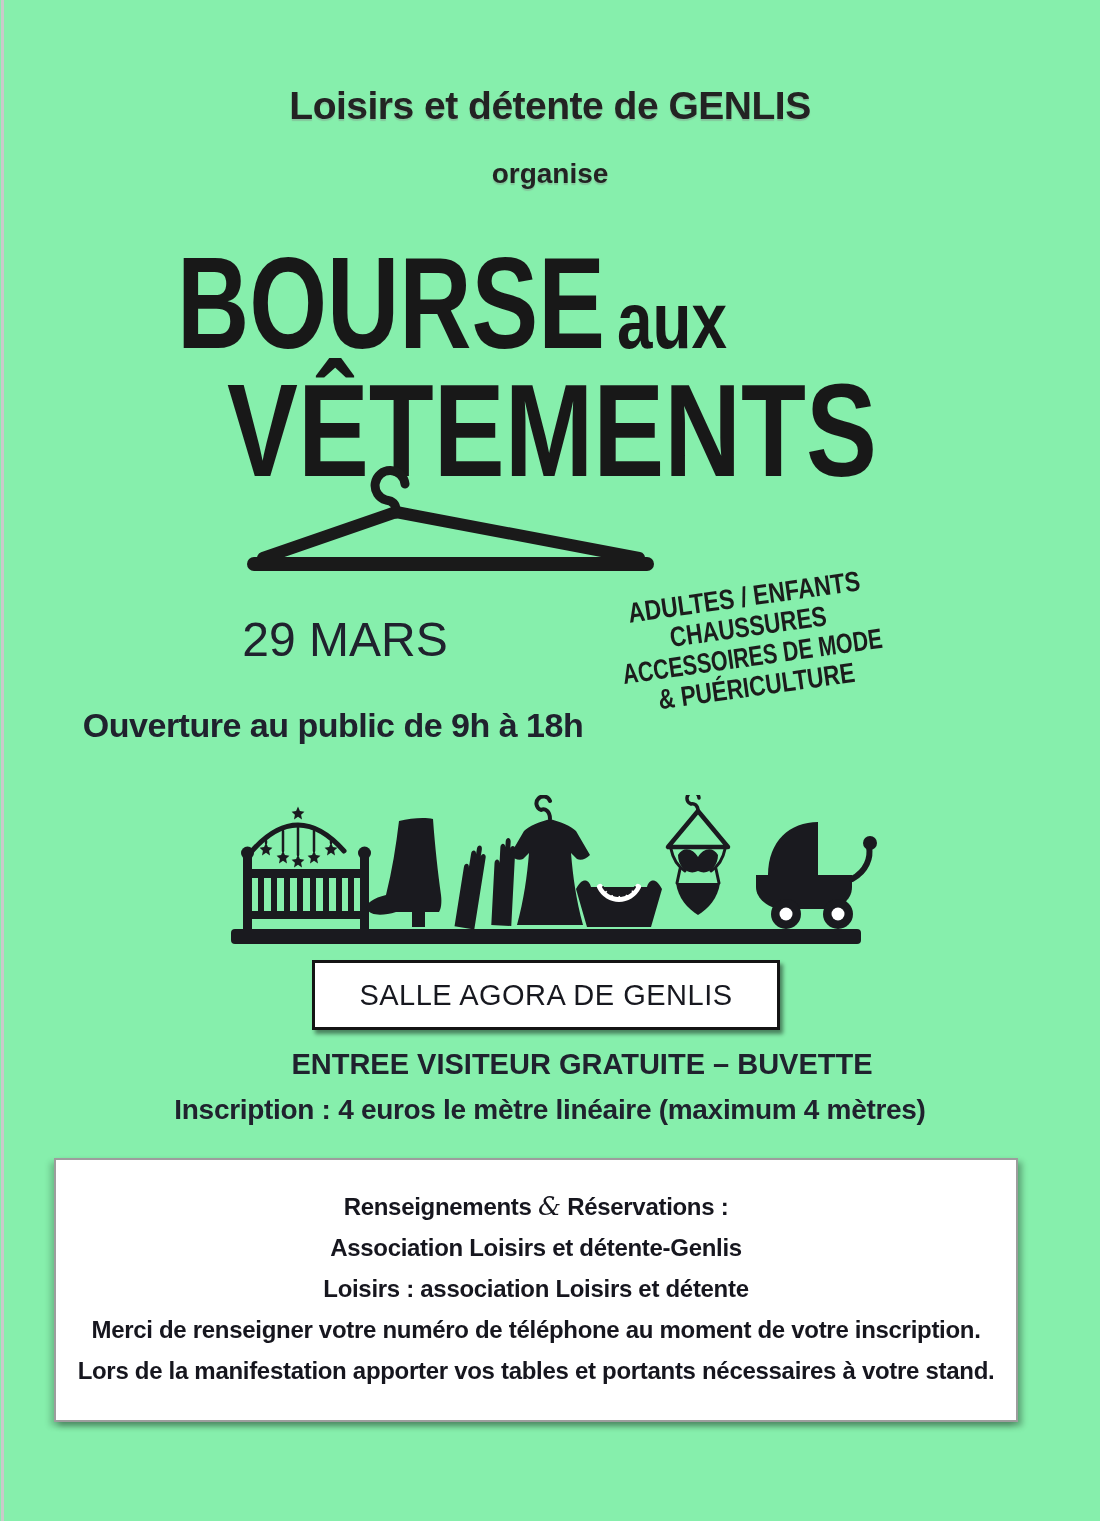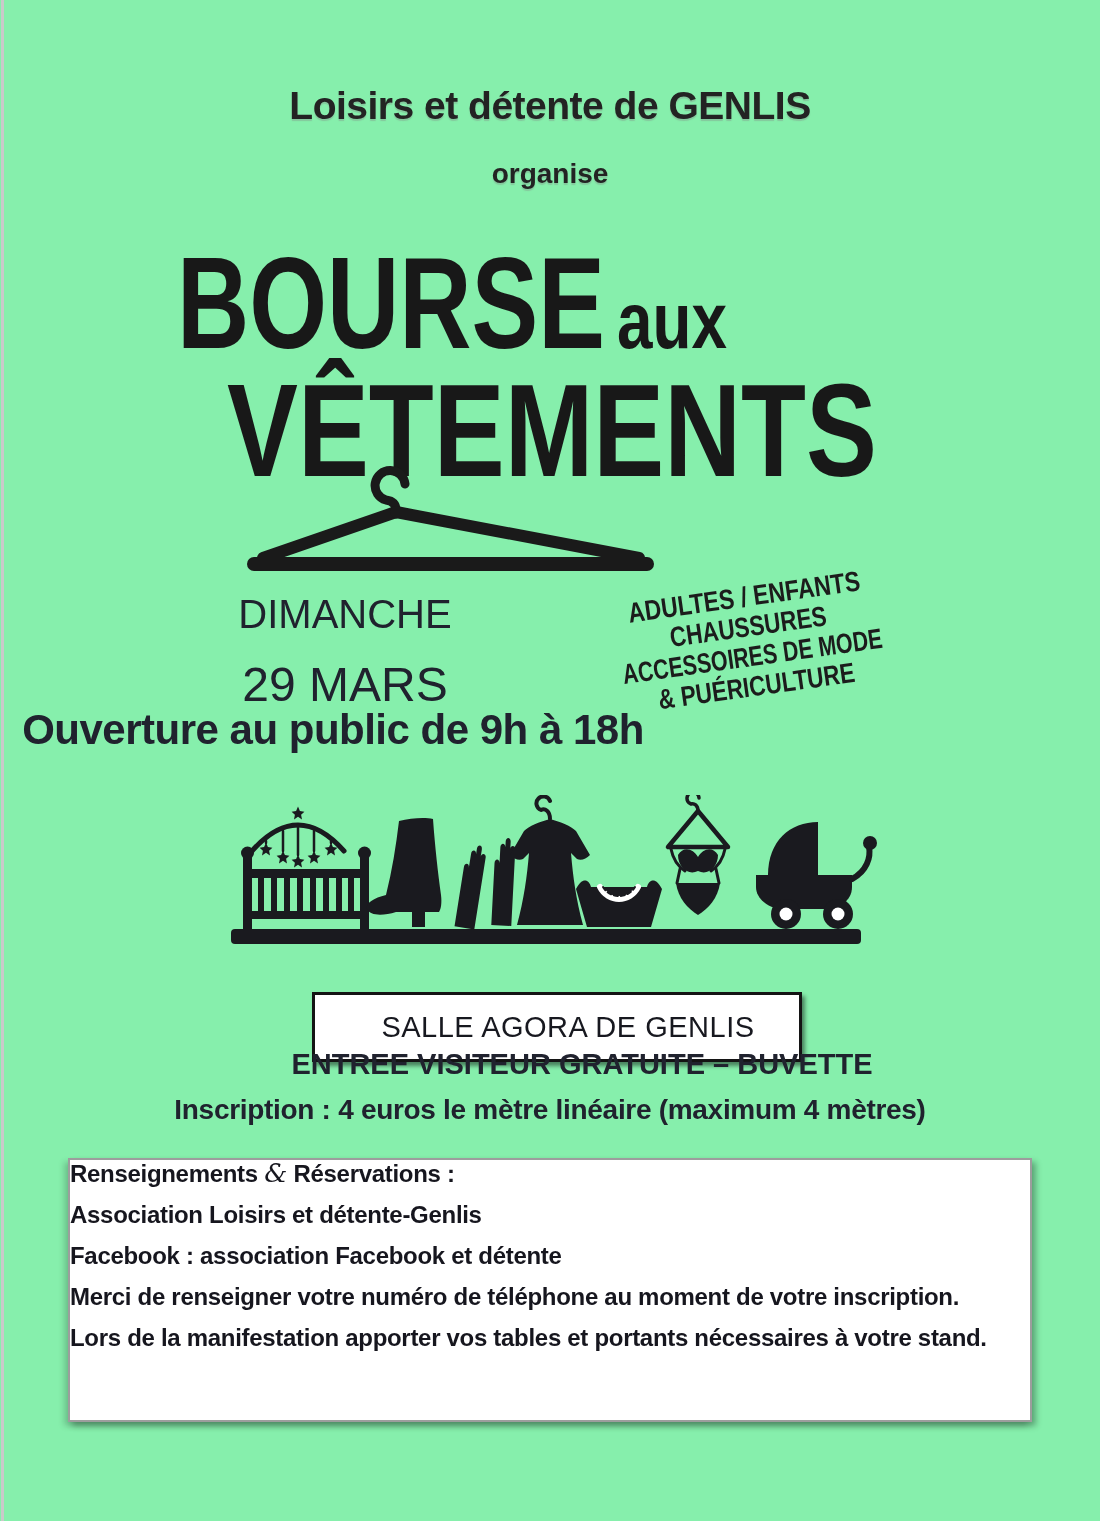--- a/index.html
+++ b/index.html
@@ -14,39 +14,39 @@
   .organise{top:158px;font-size:28px;font-weight:700;color:#232323;
     text-shadow:0 2px 1px rgba(130,130,130,0.35);}
   .headline{position:absolute;left:165px;top:240px;}
   .headline text{fill:#181818;font-family:"Liberation Sans",sans-serif;font-weight:700;}
   .hanger{position:absolute;left:243px;top:462px;}
   .hanger path,.hanger line{stroke:#1a1a1a;}
   .date-block{position:absolute;left:75px;top:592px;width:540px;text-align:center;}
   .date-day{font-size:40px;color:#20222e;letter-spacing:0;}
   .date-date{font-size:48px;color:#20222e;margin-top:20px;}
   .hours{position:absolute;left:0;top:706px;width:666px;text-align:center;
-    font-size:42px;font-weight:700;color:#20222e;letter-spacing:-0.5px;}
+    font-size:34px;font-weight:700;color:#20222e;letter-spacing:-0.5px;}
   .cats{position:absolute;left:586px;top:562px;}
   .cats text{fill:#1c1c1c;font-family:"Liberation Sans",sans-serif;font-weight:700;}
   .items{position:absolute;left:228px;top:795px;}
   .items *{stroke-linecap:round;stroke-linejoin:round;}
   .venue-box{
-    position:absolute;left:312px;top:992px;width:462px;height:64px;
+    position:absolute;left:312px;top:960px;width:462px;height:64px;
     border:3px solid #141414;background:#ffffff;
     box-shadow:3px 4px 4px rgba(0,0,0,0.45);
     display:flex;align-items:center;justify-content:center;
-    font-size:29px;color:#17181f;letter-spacing:0.5px;padding-left:22px;
+    font-size:29px;color:#17181f;letter-spacing:0.5px;
   }
   .entry-line{top:1048px;font-size:29px;font-weight:700;color:#20222e;margin-left:32px;}
   .inscription-line{top:1094px;font-size:28px;font-weight:700;color:#20222e;letter-spacing:-0.3px;}
   .contact-box{
-    position:absolute;left:68px;top:1158px;width:964px;height:264px;
+    position:absolute;left:54px;top:1158px;width:964px;height:264px;
     border:2px solid #9d9d9d;background:#ffffff;box-sizing:border-box;
     box-shadow:4px 4px 6px rgba(0,0,0,0.30),-4px 4px 6px rgba(0,0,0,0.18);
-    padding-top:0;text-align:left;
+    padding-top:33px;text-align:center;
   }
   .c-line{font-size:24px;font-weight:700;color:#16161e;margin:0 0 14px 0;line-height:27px;letter-spacing:-0.3px;}
   .amp{font-family:"DejaVu Serif",serif;font-style:italic;font-weight:400;font-size:26px;}
 </style>
 </head>
 <body>
 
 <div class="page">
 
   <div class="edge-line"></div>
@@ -62,21 +62,20 @@
   </svg>
 
   <svg class="hanger" width="415" height="115" viewBox="0 0 415 115">
     <path d="M153,52 C154,43 150,39 143,38 A15,15 0 1 1 162,22" fill="none" stroke-width="9" stroke-linecap="round"></path>
     <line x1="153" y1="50" x2="20" y2="96" stroke-width="12" stroke-linecap="round"></line>
     <line x1="153" y1="50" x2="396" y2="96" stroke-width="12" stroke-linecap="round"></line>
     <line x1="11" y1="102" x2="404" y2="102" stroke-width="14" stroke-linecap="round"></line>
   </svg>
 
   <div class="date-block">
-    <div class="date-day">DIMANCHE</div>
     <div class="date-date">29 MARS</div>
   </div>
   <div class="hours">Ouverture au public de 9h à 18h</div>
 
   <svg class="cats" width="330" height="170" viewBox="0 0 330 170">
     <g transform="rotate(-8 165 85)" text-anchor="middle">
       <text x="165" y="44" font-size="28" textLength="234" lengthAdjust="spacingAndGlyphs">ADULTES / ENFANTS</text>
       <text x="165" y="74" font-size="28" textLength="158" lengthAdjust="spacingAndGlyphs">CHAUSSURES</text>
       <text x="165" y="104" font-size="28" textLength="262" lengthAdjust="spacingAndGlyphs">ACCESSOIRES DE MODE</text>
       <text x="165" y="134" font-size="28" textLength="198" lengthAdjust="spacingAndGlyphs">&amp; PUÉRICULTURE</text>
@@ -183,18 +182,18 @@
 
   <div class="center-text inscription-line">Inscription : 4 euros le mètre linéaire (maximum 4 mètres)</div>
 
   <div class="contact-box">
     <div class="c-line">
       <span>Renseignements</span>
       <span class="amp">&amp;</span>
       <span>Réservations :</span>
     </div>
     <div class="c-line">Association Loisirs et détente-Genlis</div>
-    <div class="c-line">Facebook : association Facebook et détente</div>
+    <div class="c-line">Loisirs : association Loisirs et détente</div>
     <div class="c-line">Merci de renseigner votre numéro de téléphone au moment de votre inscription.</div>
     <div class="c-line">Lors de la manifestation apporter vos tables et portants nécessaires à votre stand.</div>
   </div>
 
 </div>
 
 </body></html>

